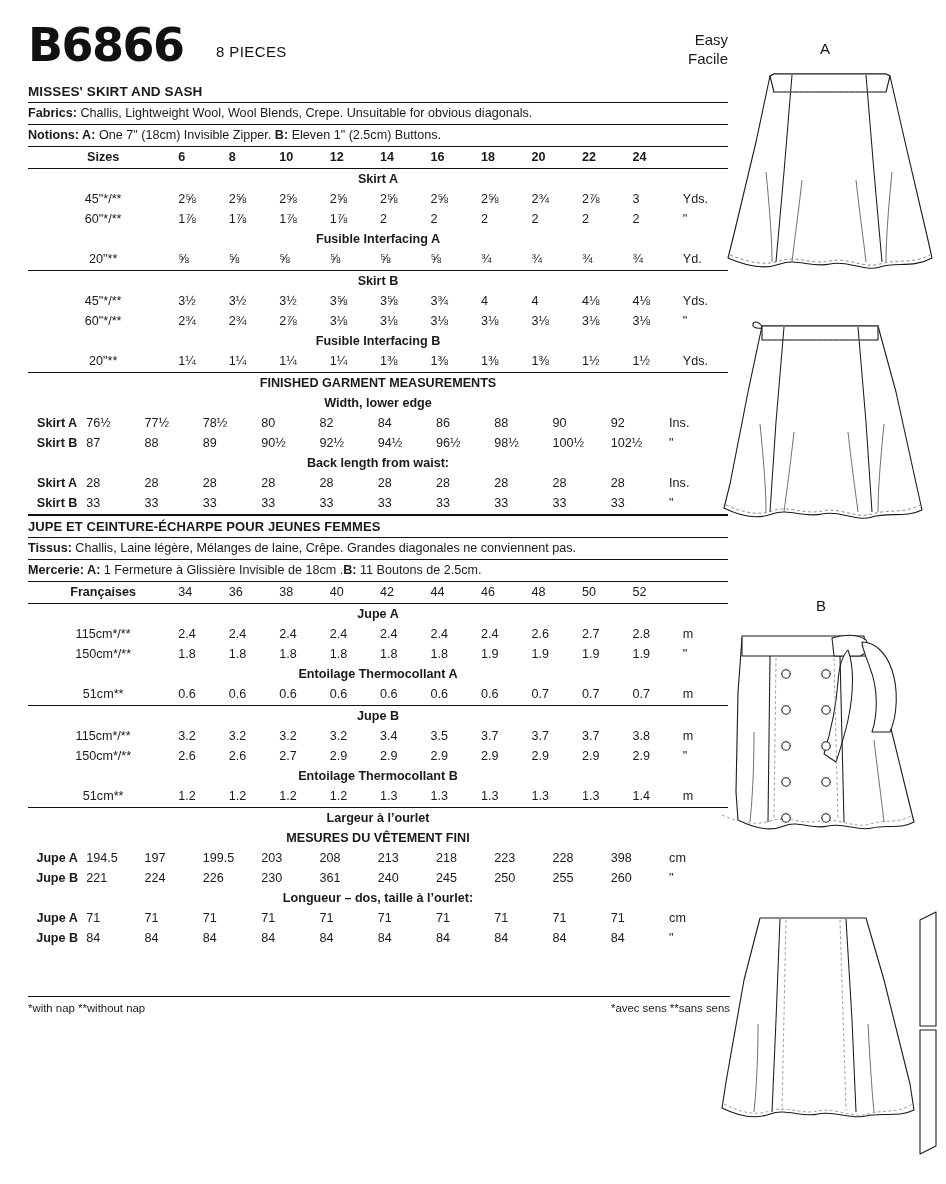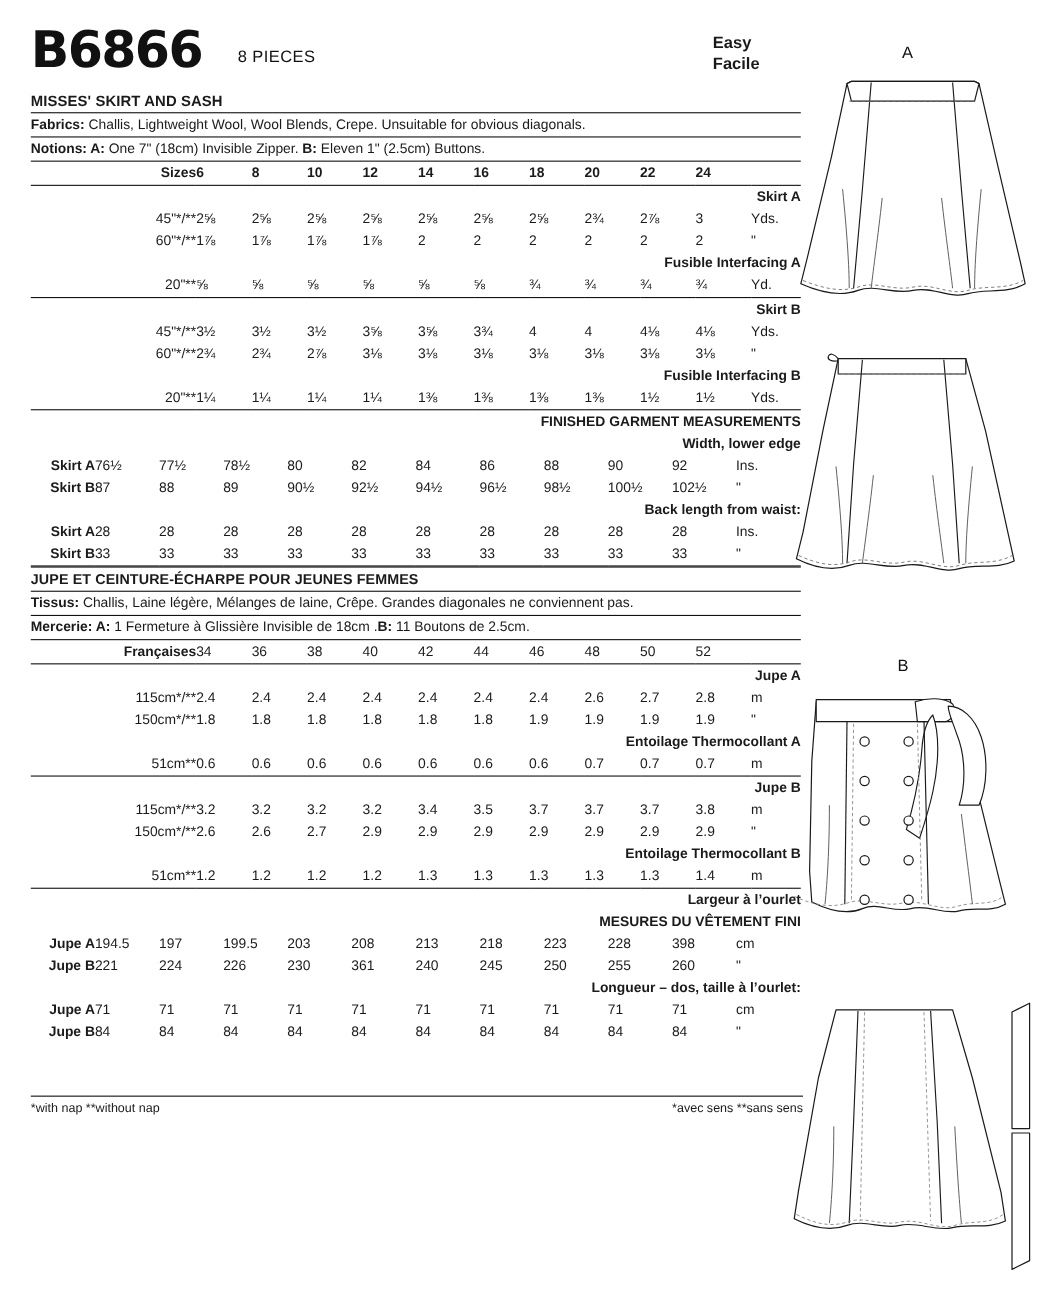--- a/index.html
+++ b/index.html
@@ -36,21 +36,21 @@
     font-size:12.6px;padding:3px 0 3px 0;line-height:15px;white-space:nowrap;
   }
   .infoline b{font-weight:bold;}
 
   
   table.t{border-collapse:collapse;width:700px;table-layout:fixed;}
   table.t td{
     font-size:12.6px;padding:0;height:20px;vertical-align:bottom;
     line-height:19px;white-space:nowrap;
   }
-  td.lbl{width:140px;text-align:right;}
+  td.lbl{width:140px;text-align:center;}
   td.num{width:47px;text-align:left;}
   td.unit{width:42px;text-align:left;}
   .bold{font-weight:bold;}
   .sect{font-weight:bold;}
   tr.hdr td{font-weight:bold;}
   tr.borderbottom td{border-bottom:1.6px solid #111;padding-bottom:1px;}
 
   .frtitle{
     font-size:13px;font-weight:bold;letter-spacing:0.1px;
     padding:3px 0 3px 0;
@@ -60,22 +60,22 @@
     position:absolute;left:28px;top:996px;width:702px;
     border-top:1.6px solid #111;padding-top:5px;
     font-size:11.4px;
   }
   .footnotes .l{float:left;}
   .footnotes .r{float:right;}
 
   
   .right{position:absolute;left:676px;top:0;width:270px;height:1184px;}
   .easy{
-    position:absolute;right:218px;top:30px;
-    font-size:15px;font-weight:bold;line-height:19px;width:80px;
+    position:absolute;right:218px;top:30px;text-align:right;
+    font-size:15px;font-weight:normal;line-height:19px;width:80px;
   }
   .viewlabel{
     position:absolute;font-size:15px;font-weight:500;color:#111;
   }
   .ill{position:absolute;}
   .ill svg{display:block;}
 </style>
 </head>
 <body>
 

